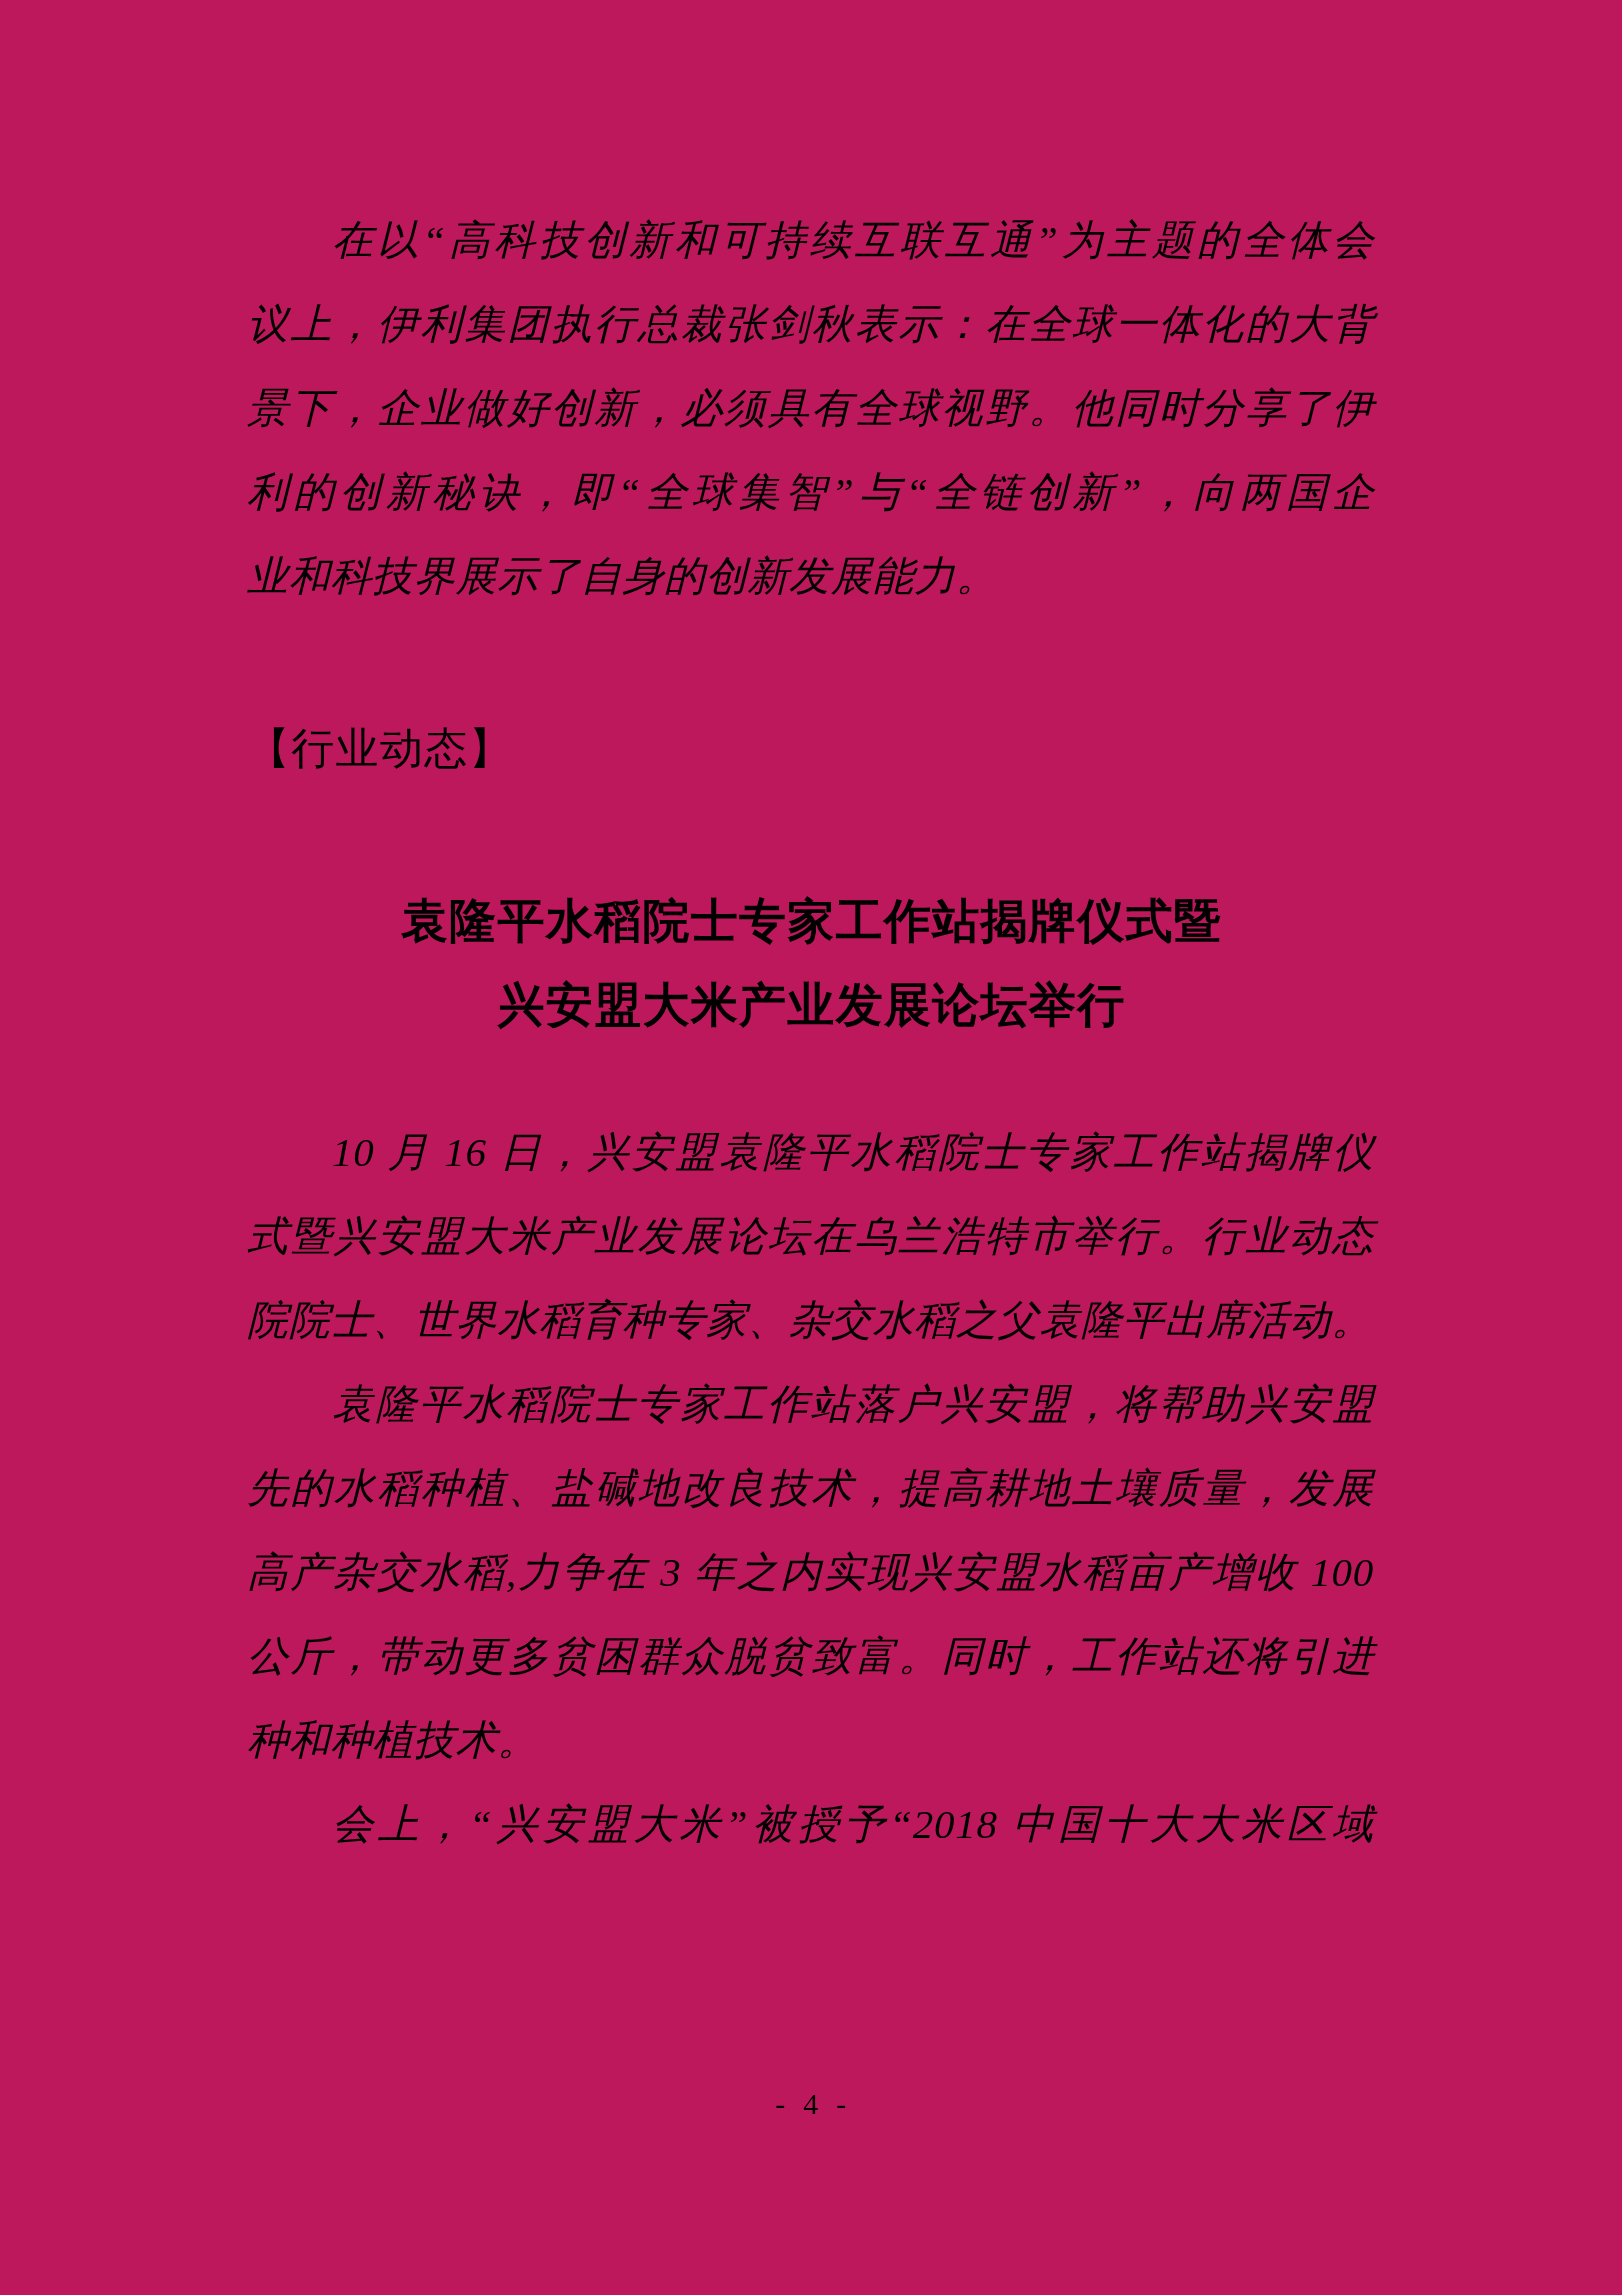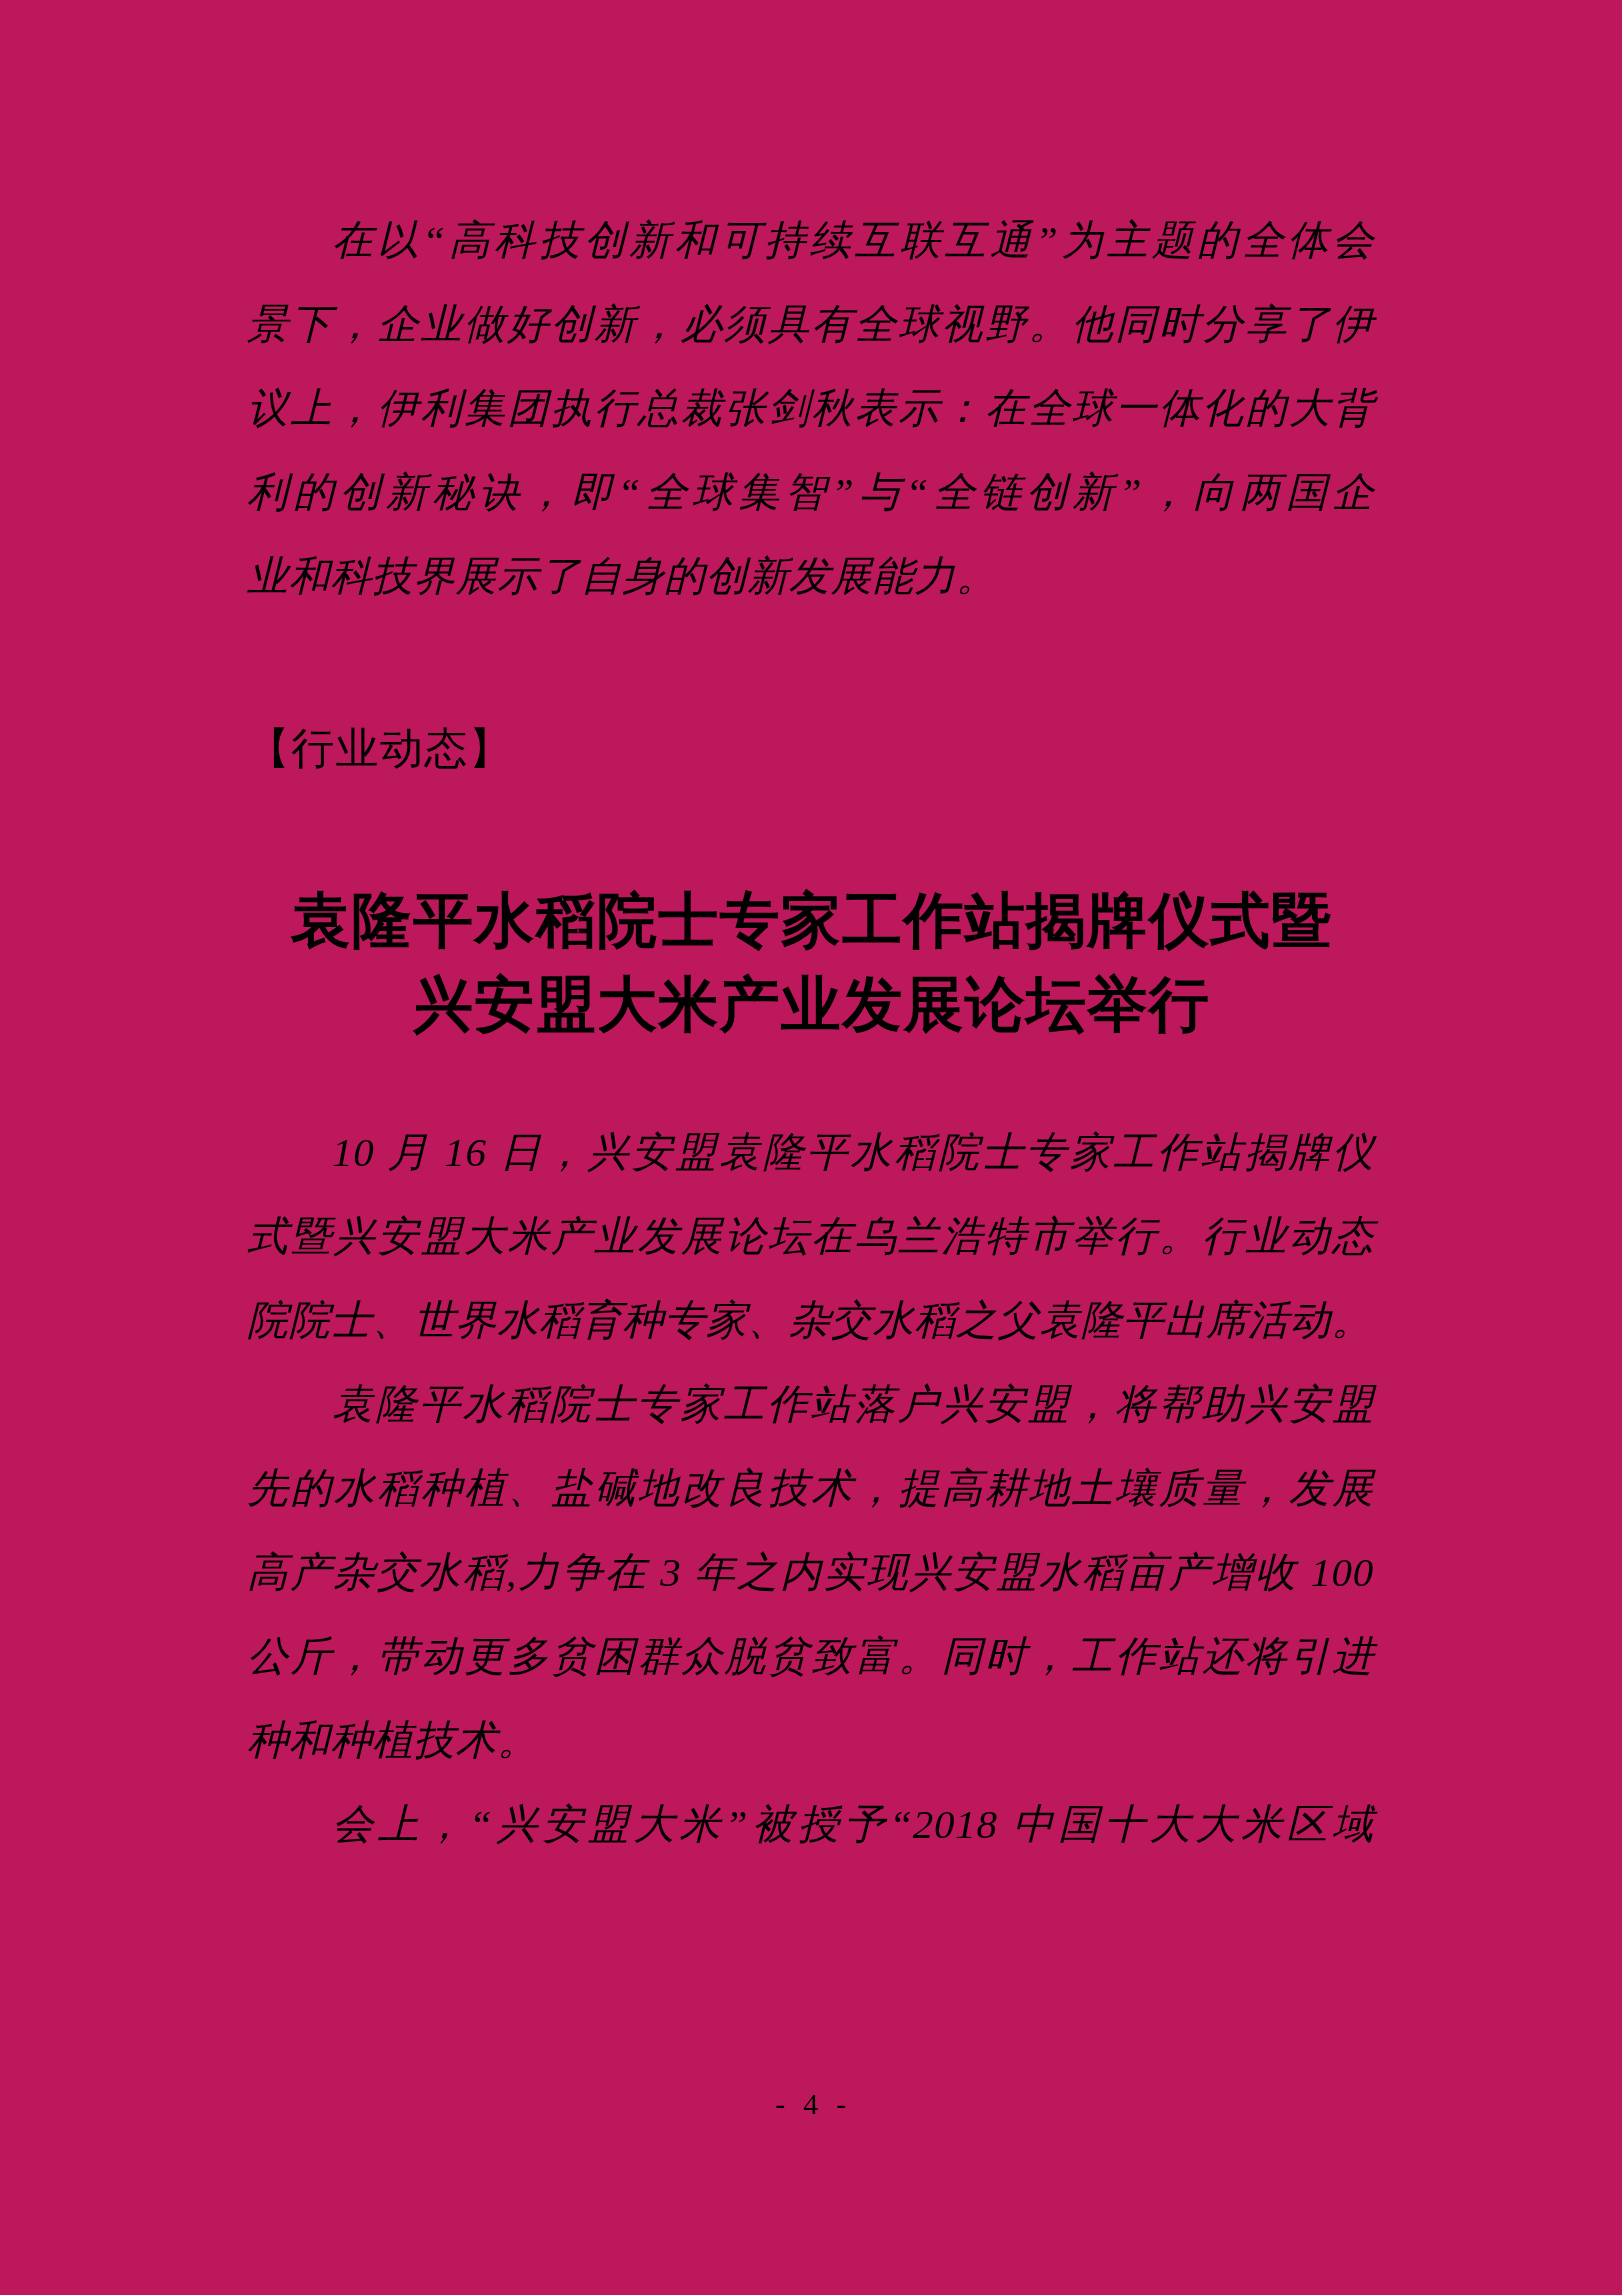--- a/index.html
+++ b/index.html
@@ -43,21 +43,21 @@
     letter-spacing: 1.3px;
   }
   .article-title {
     position: absolute;
     left: 0;
     top: 879px;
     width: 1623px;
     text-align: center;
     font-family: "Liberation Sans", sans-serif;
     font-weight: bold;
-    font-size: 60px;
+    font-size: 47px;
     line-height: 84px;
     letter-spacing: 1.3px;
   }
   .intro { top: 198px; }
   .article-body { top: 1110px; font-family: Liberation Serif, serif; }
   .page-number {
     position: absolute;
     left: 0;
     top: 2086px;
     width: 1623px;
@@ -70,22 +70,22 @@
   }
 </style>
 </head>
 <body>
 
 <div class="page">
 
   <section class="bodytext intro">
 
   <div class="line indent">在以“高科技创新和可持续互联互通”为主题的全体会</div>
+      <div class="line">议上，伊利集团执行总裁张剑秋表示：在全球一体化的大背</div>
       <div class="line">景下，企业做好创新，必须具有全球视野。他同时分享了伊</div>
-      <div class="line">议上，伊利集团执行总裁张剑秋表示：在全球一体化的大背</div>
       <div class="line">利的创新秘诀，即“全球集智”与“全链创新”，向两国企</div>
       <div class="line last">业和科技界展示了自身的创新发展能力。</div>
     </section>
 
   <div class="section-header">【行业动态】</div>
 
   <div class="article-title">
 
   <div class="title-line">袁隆平水稻院士专家工作站揭牌仪式暨</div>
       <div class="title-line">兴安盟大米产业发展论坛举行</div>

